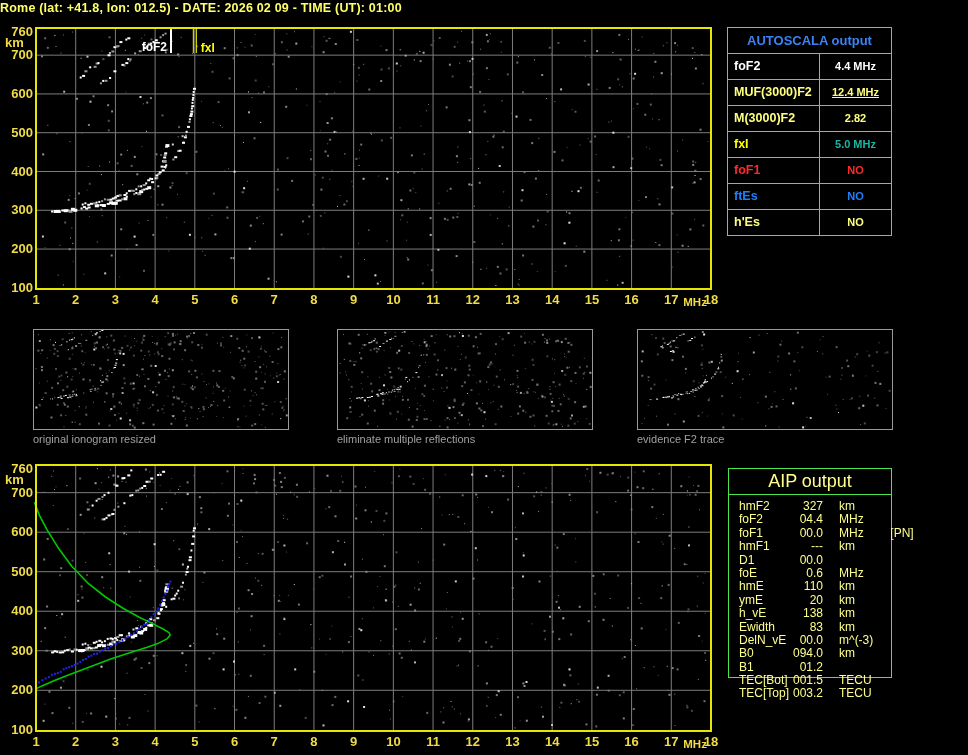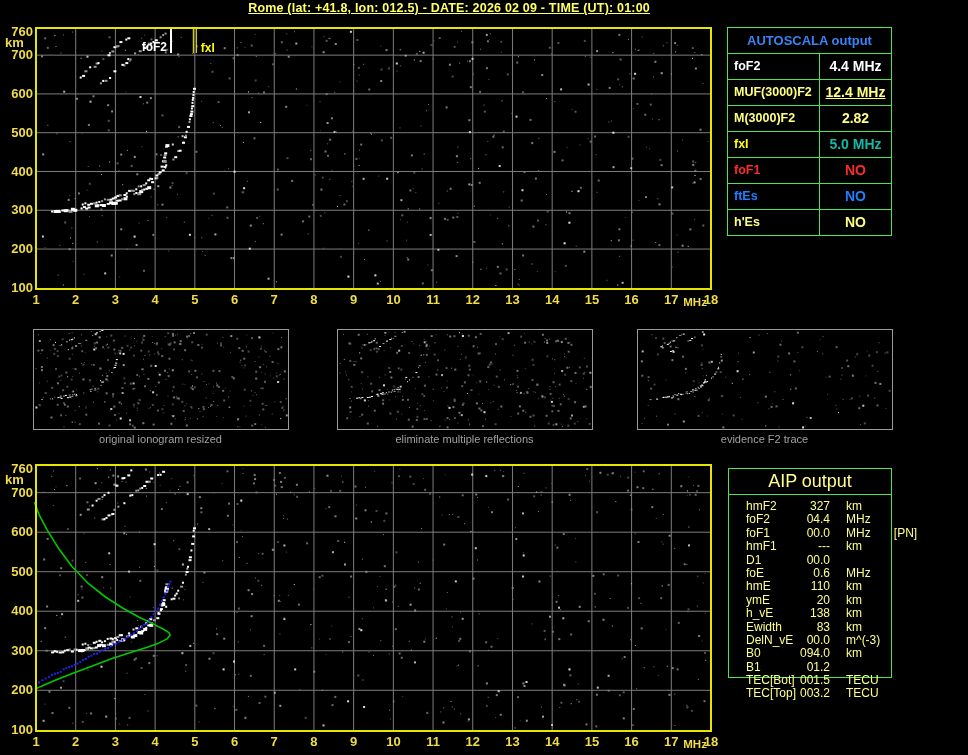--- a/index.html
+++ b/index.html
@@ -1,39 +1,39 @@
 <!DOCTYPE html>
 <html><head>
 <meta charset="utf-8">
 <style>
   html,body{margin:0;padding:0;background:#000;}
   .screen{position:relative;width:968px;height:755px;background:#000;overflow:hidden;
           font-family:"Liberation Sans",sans-serif;}
   svg{position:absolute;left:0;top:0;}
-  .title{position:absolute;left:0;top:1px;width:650px;text-align:right;
-         color:#ffff66;font-weight:bold;font-size:12.5px;letter-spacing:.2px;text-decoration:underline;}
+  .title{position:absolute;left:0;top:1px;width:650px;text-align:left;
+         color:#ffff66;font-weight:bold;font-size:12.5px;letter-spacing:.2px;}
   
   .as-table{position:absolute;left:727px;top:27px;width:163px;border:1px solid #4ce64c;background:#000;}
   .as-header{height:25px;line-height:25px;text-align:center;color:#3b82f6;
              font-weight:bold;font-size:13px;}
   .as-row{display:flex;height:25px;border-top:1px solid #4ce64c;}
   .as-label{width:85px;border-right:1px solid #4ce64c;padding-left:6px;line-height:25px;
             font-weight:bold;font-size:12.5px;white-space:nowrap;}
-  .as-value{flex:1;text-align:center;line-height:25px;font-weight:bold;font-size:14px;}
+  .as-value{flex:1;text-align:center;line-height:25px;font-weight:bold;font-size:11px;}
   
   .aip-box{position:absolute;left:728px;top:468px;width:162px;height:208px;border:1px solid #4ce64c;}
   .aip-header{height:25px;line-height:25px;text-align:center;color:#ffff8c;font-size:18px;
               border-bottom:1px solid #4ce64c;}
   .aip-rows{position:absolute;left:728px;top:500px;width:200px;color:#ffff8c;font-size:12px;}
   .aip-row{display:grid;grid-template-columns:48px 36px 50px auto;height:13.4px;line-height:13.4px;
-           padding-left:18px;white-space:nowrap;}
+           padding-left:11px;white-space:nowrap;}
   .aip-val{text-align:right;}
   .aip-unit{padding-left:16px;}
   .aip-note{padding-left:3px;text-align:center;}
-  .caption{position:absolute;top:433px;width:255px;text-align:center;color:#a0a0a0;font-size:11px;}
+  .caption{position:absolute;top:433px;width:255px;color:#a0a0a0;font-size:11px;}
 </style>
 </head>
 <body>
 
 <div class="screen">
   <svg id="canvas" width="968" height="755">
       <g>
         <line x1="75.70588235294117" y1="28" x2="75.70588235294117" y2="289" stroke="#7d7d7d" stroke-width="1"></line>
         <line x1="115.41176470588235" y1="28" x2="115.41176470588235" y2="289" stroke="#7d7d7d" stroke-width="1"></line>
         <line x1="155.11764705882354" y1="28" x2="155.11764705882354" y2="289" stroke="#7d7d7d" stroke-width="1"></line>

